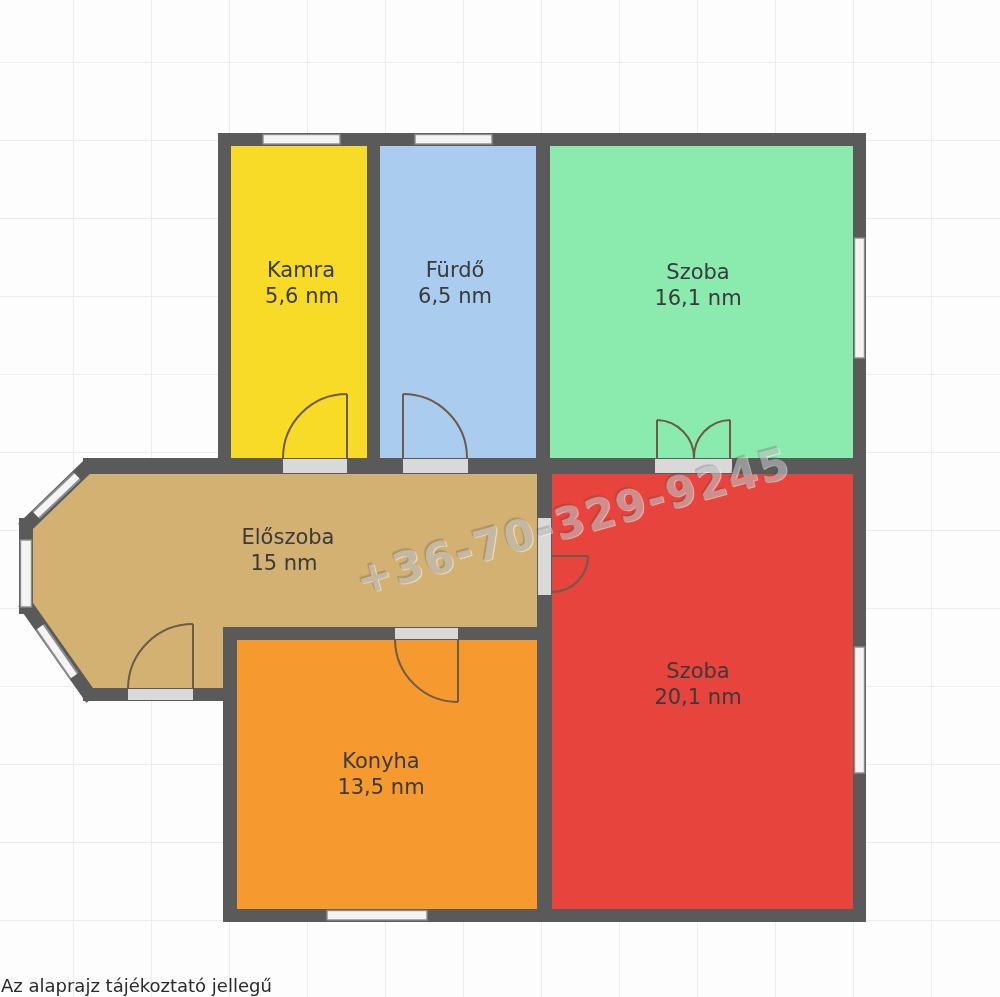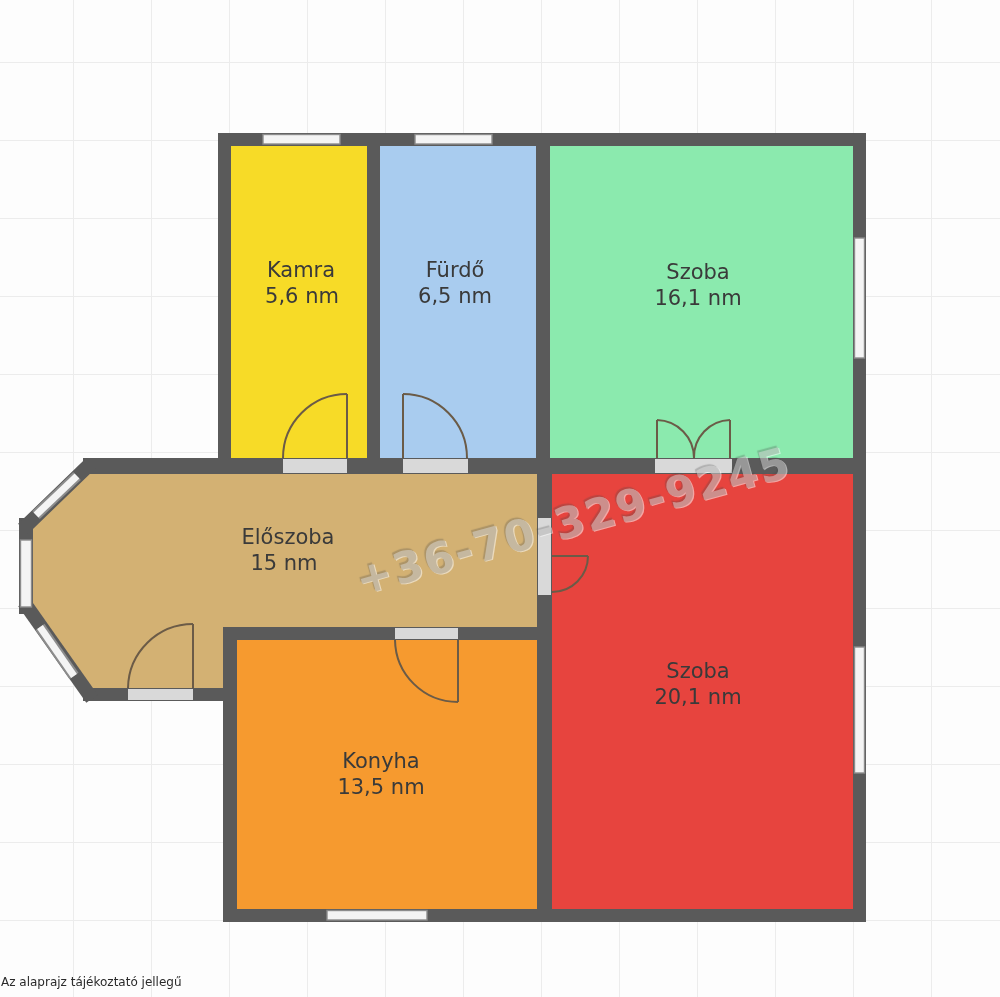--- a/index.html
+++ b/index.html
@@ -24,21 +24,21 @@
   .lbl{fill:var(--label,#3a3a3a);font-size:21px;text-anchor:middle;}
   .watermark{
     position:absolute;left:573px;top:521px;white-space:nowrap;
     transform:translate(-50%,-50%) rotate(-15.5deg);
     font-size:43px;font-weight:bold;letter-spacing:2px;
     color:var(--watermark,#bdbdbd);opacity:.62;
     text-shadow:1px 1px 0 rgba(255,255,255,.85), -1px -2px 1px rgba(70,70,70,.45);
   }
   .disclaimer{
     position:absolute;left:1px;top:975px;
-    font-size:12px;color:var(--text_dark,#2a2a2a);white-space:nowrap;text-align:right;
+    font-size:18px;color:var(--text_dark,#2a2a2a);white-space:nowrap;text-align:right;
   }
 </style>
 </head>
 <body>
 
 <svg width="1000" height="997" viewBox="0 0 1000 997">
 
   <rect x="231" y="146" width="136" height="312" fill="#F7DB27"></rect>
   <rect x="380" y="146" width="156" height="312" fill="#A9CCEF"></rect>
   <rect x="550" y="146" width="303" height="312" fill="#8BEAAE"></rect>

